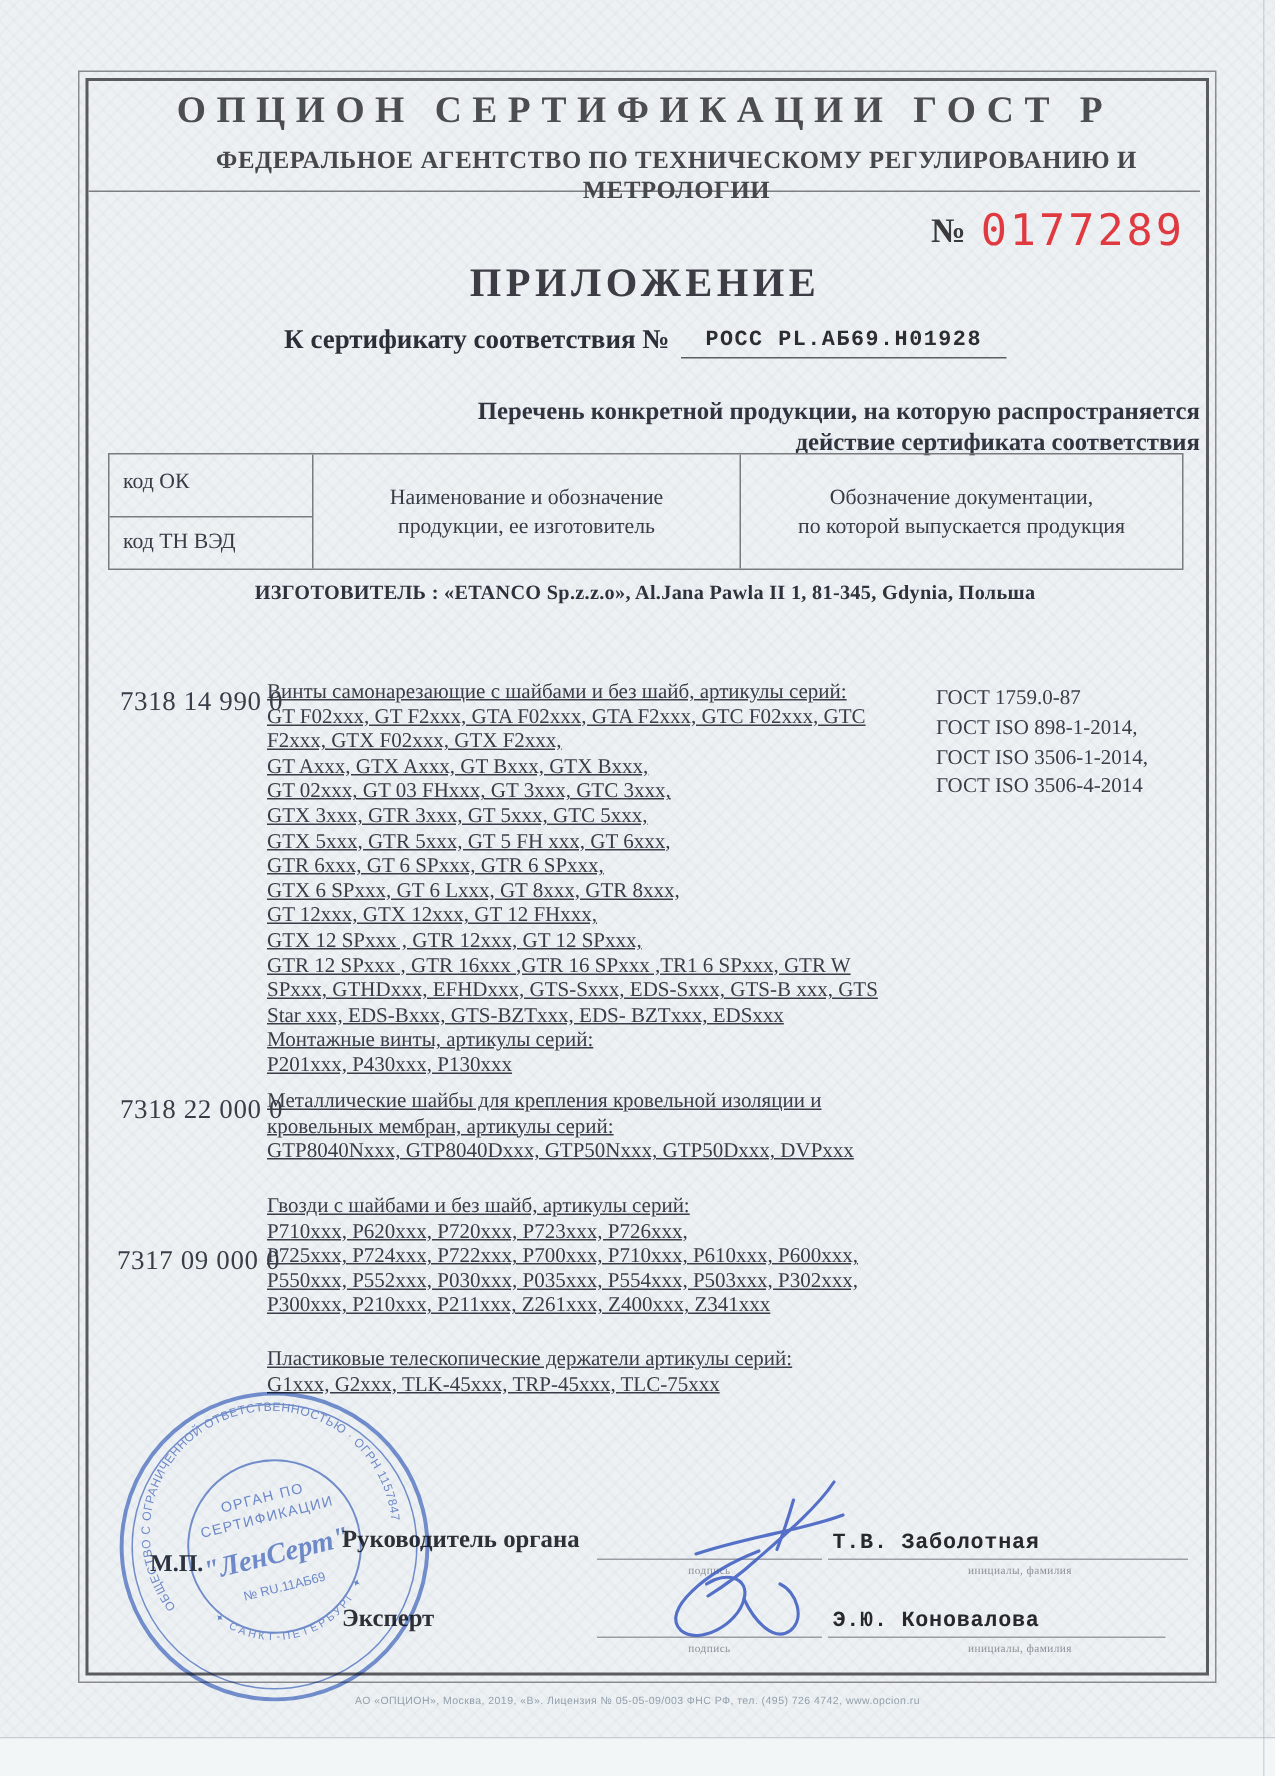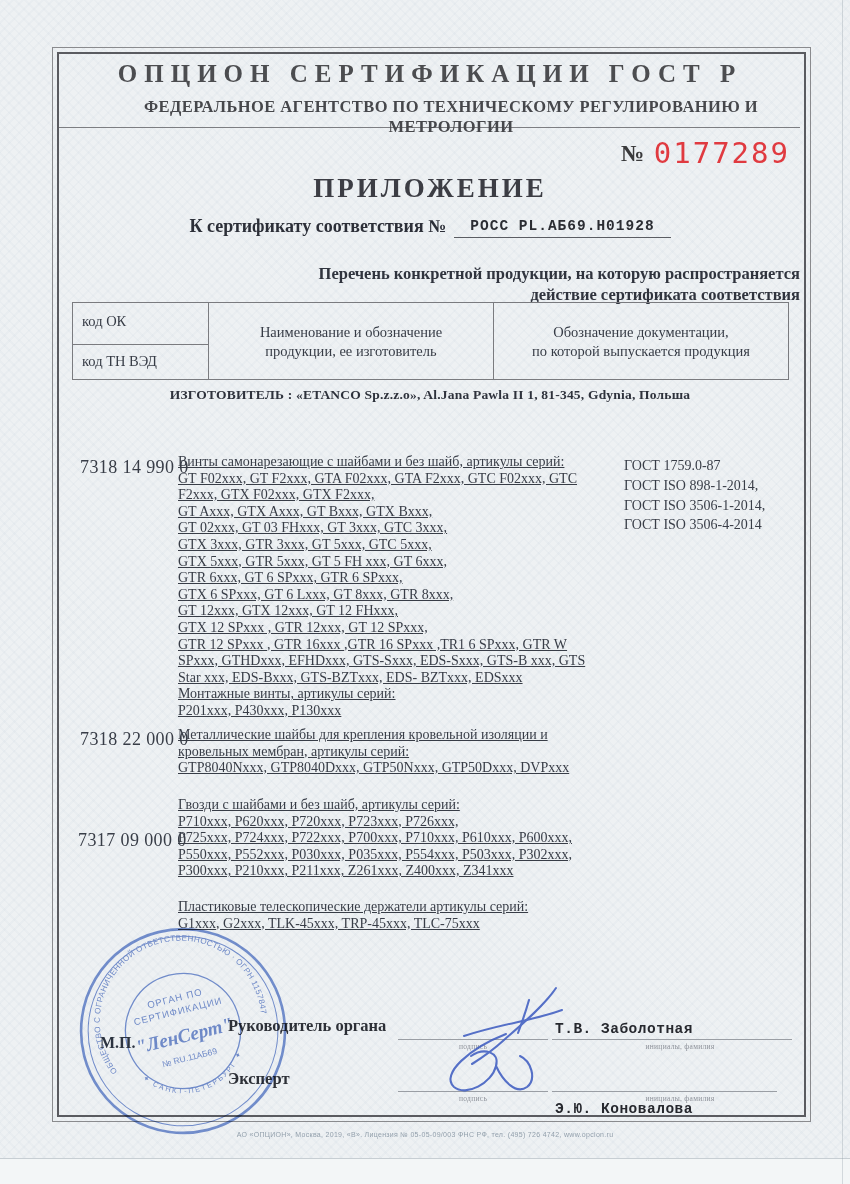--- a/index.html
+++ b/index.html
@@ -69,21 +69,21 @@
   .line-s2{left:398px; top:1091px; width:150px;}
   .line-n2{left:552px; top:1091px; width:225px;}
   .cap{font-size:7.5px; color:#8d9199; letter-spacing:0.3px;}
   .cap-s1{left:398px; top:1042px; width:150px; text-align:center;}
   .cap-n1{left:600px; top:1042px; width:160px; text-align:center;}
   .cap-s2{left:398px; top:1094px; width:150px; text-align:center;}
   .cap-n2{left:600px; top:1094px; width:160px; text-align:center;}
   .sig-name{font-family:"Liberation Mono", monospace; font-size:14.5px; font-weight:bold;
         letter-spacing:0.5px; color:#26282e;}
   .name1{left:555px; top:1021px;text-align:right;}
-  .name2{left:555px; top:1073px;margin-top:28px;}
+  .name2{left:555px; top:1073px;}
   .mp{left:100px; top:1034px; font-size:16px; font-weight:bold; color:#2c3340; z-index:6;}
   
   .stamp{left:72px; top:920px; width:222px; height:222px; transform:rotate(-14deg); z-index:3;
         opacity:0.85; mix-blend-mode:multiply;}
   
   .handsig{left:408px; top:982px; width:190px; height:130px; z-index:4;}
   
   .imprint{left:0; top:1131px; width:850px; text-align:center; font-family:"Liberation Sans", sans-serif;
         font-size:7px; color:#93a0ac; letter-spacing:0.3px;}
   .scan-edge-bottom{left:0; top:1158px; width:850px; border-top:1px solid #c7ced3;}

